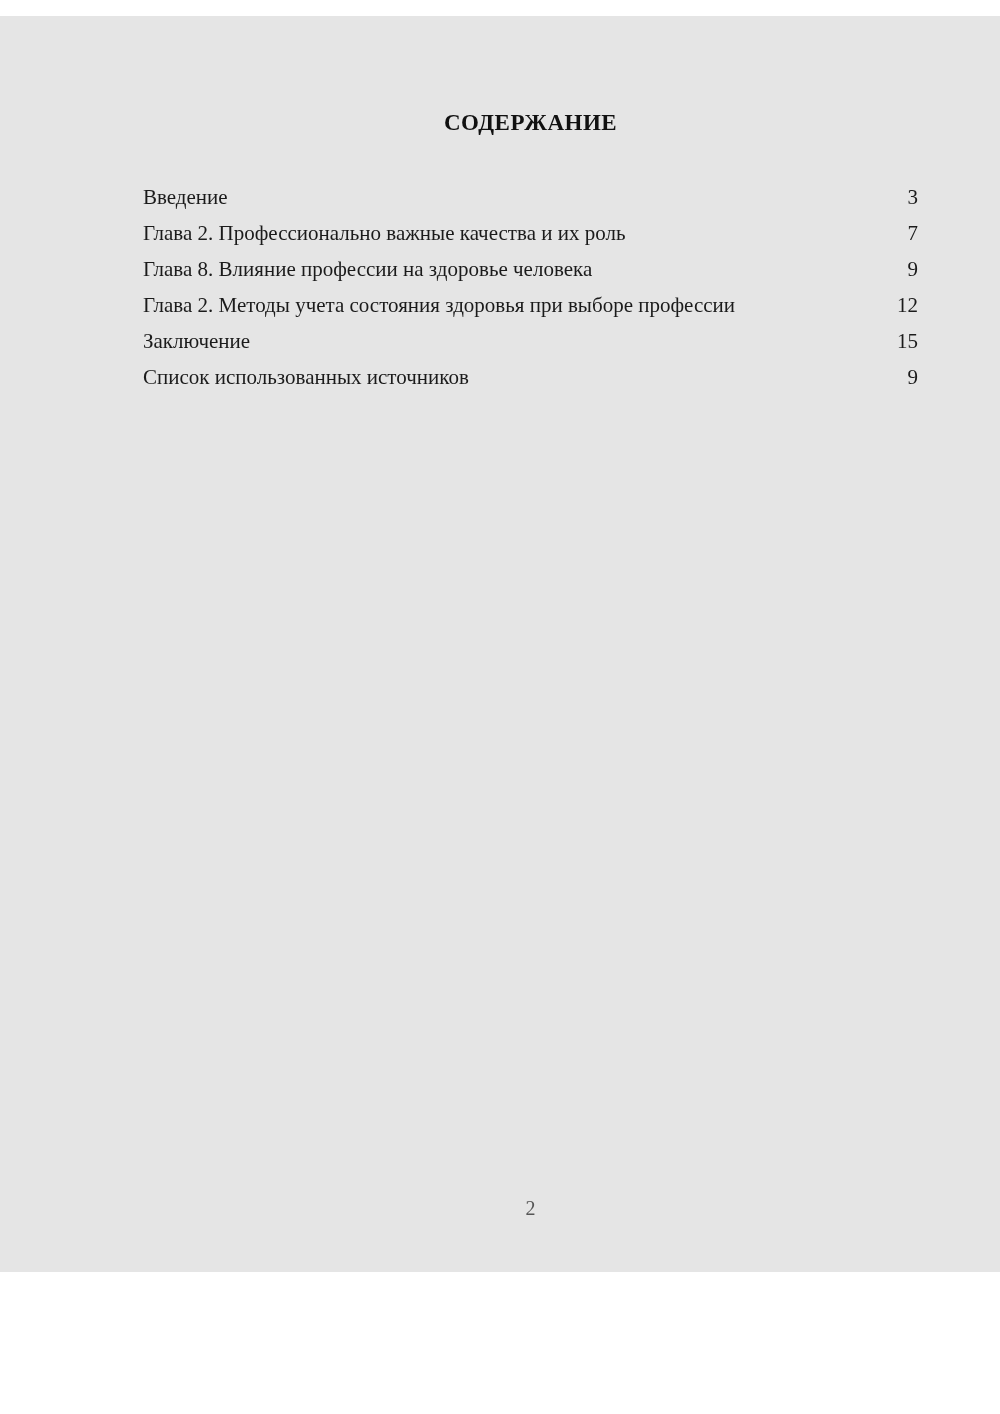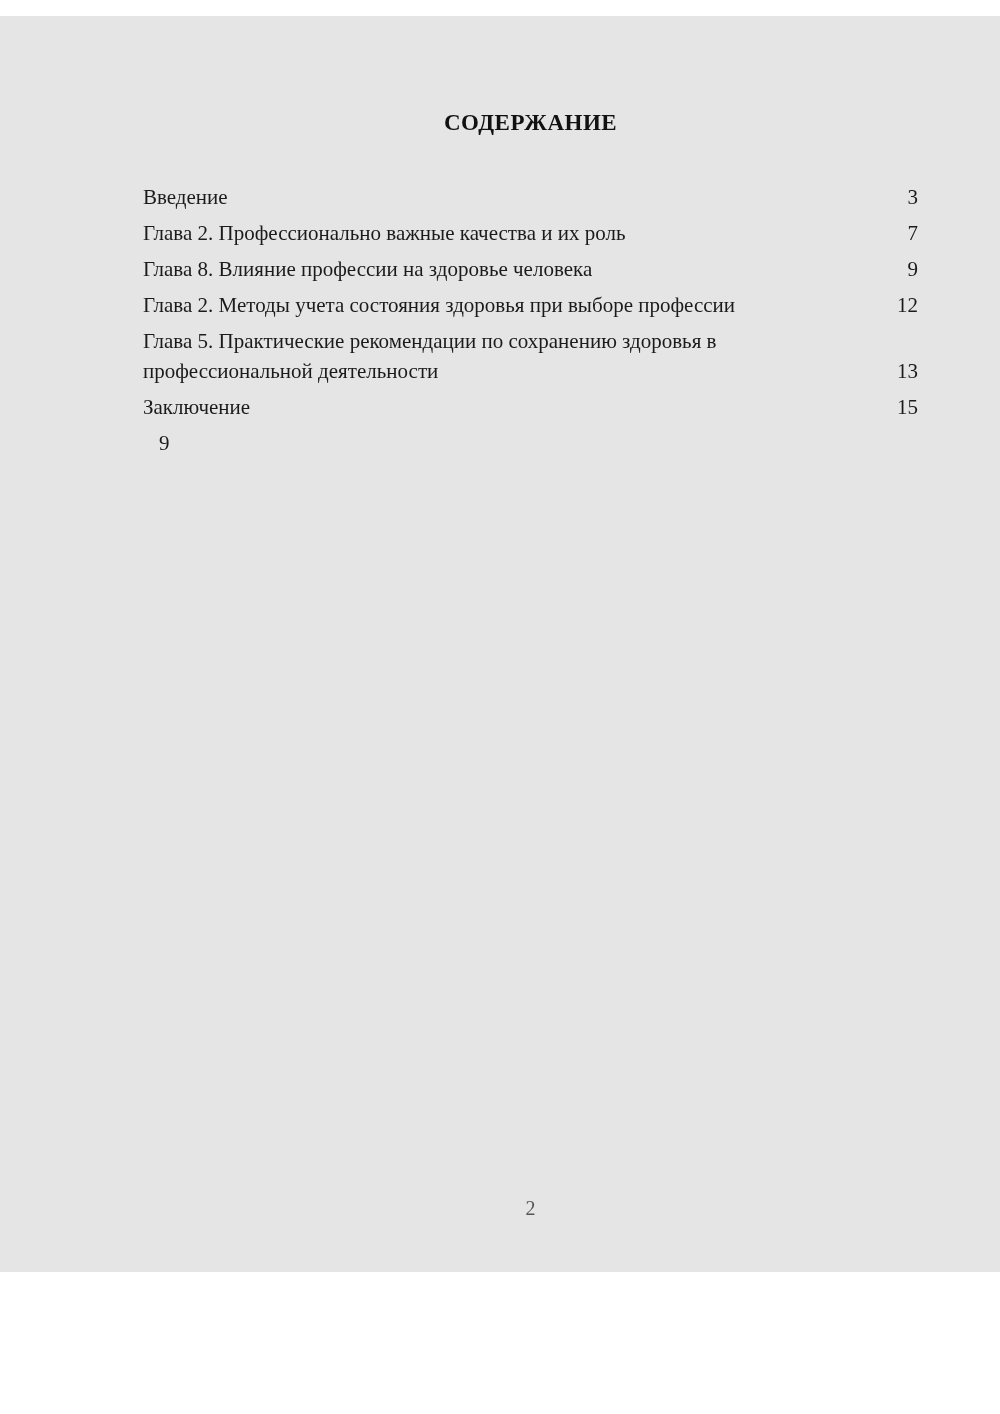--- a/index.html
+++ b/index.html
@@ -81,31 +81,28 @@
       <div class="toc-row">
         <span class="toc-title">Глава 8. Влияние профессии на здоровье человека</span>
         <span class="toc-page">9</span>
       </div>
 
       <div class="toc-row">
         <span class="toc-title">Глава 2. Методы учета состояния здоровья при выборе профессии</span>
         <span class="toc-page">12</span>
       </div>
 
-      <div class="toc-row">
-        <span class="toc-title">Глава 5. Практические рекомендации по сохранению здоровья в профессиональной деятельности</span>
-        <span class="toc-page">13</span>
-      </div>
 
       <div class="toc-row">
         <span class="toc-title">Заключение</span>
         <span class="toc-page">15</span>
       </div>
 
       <div class="toc-row">
+        <span class="toc-title">Список использованных источников</span>
         <span class="toc-page">9</span>
       </div>
 
     </div>
   </div>
 
   <div class="footer-page-number">2</div>
 </div>
 
 </body></html>

